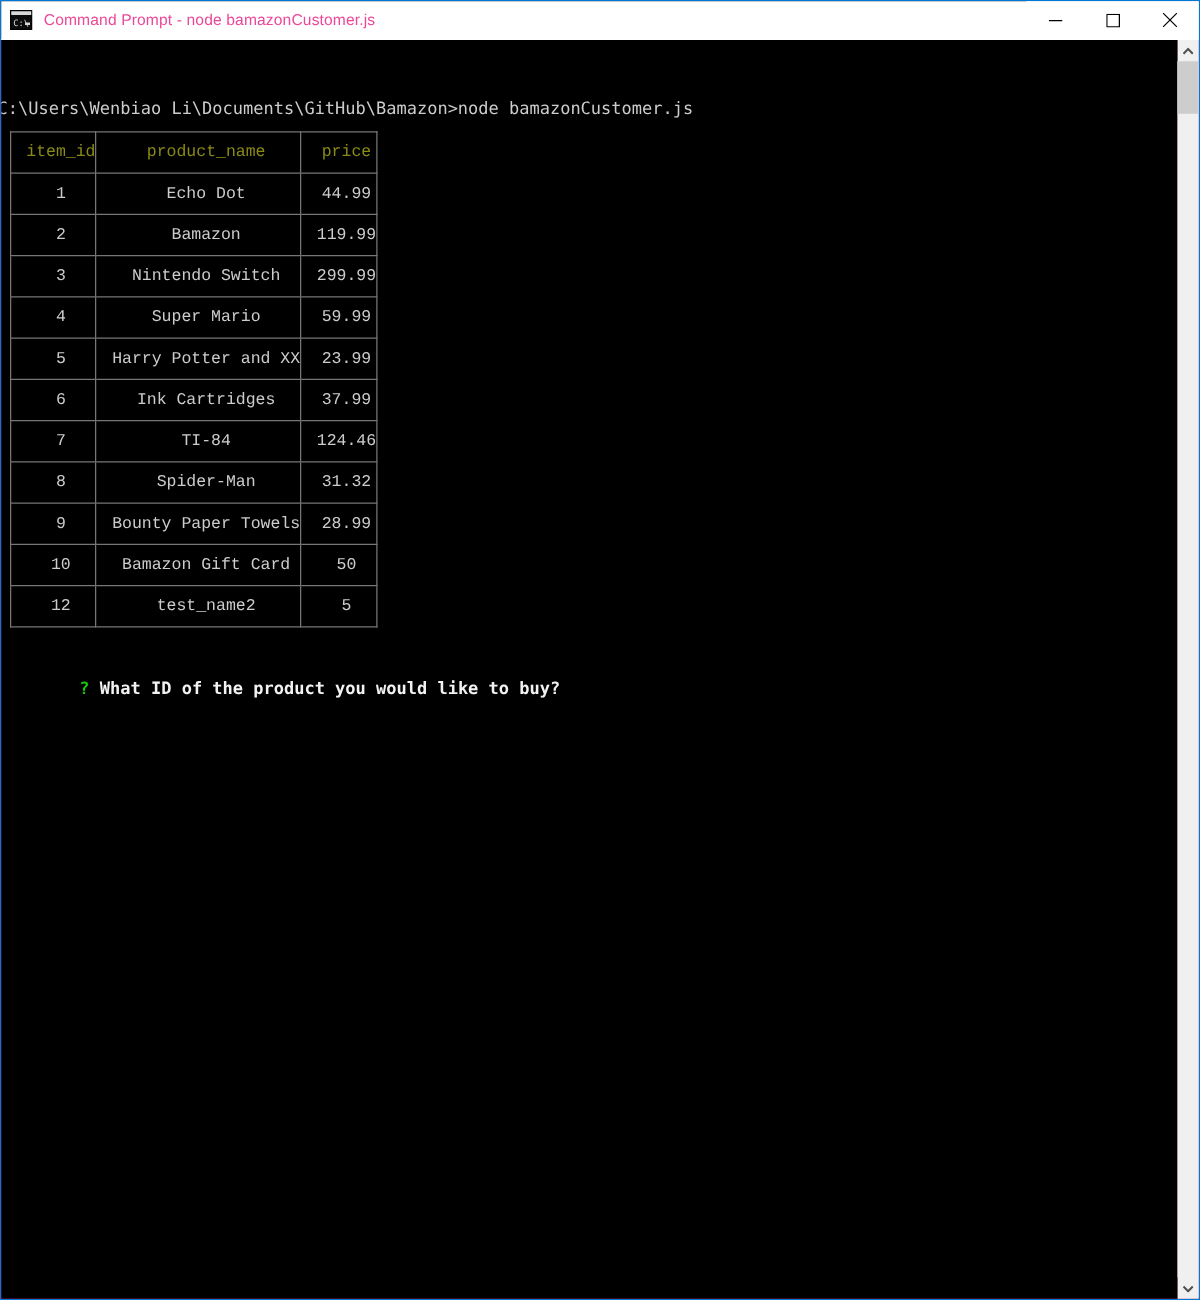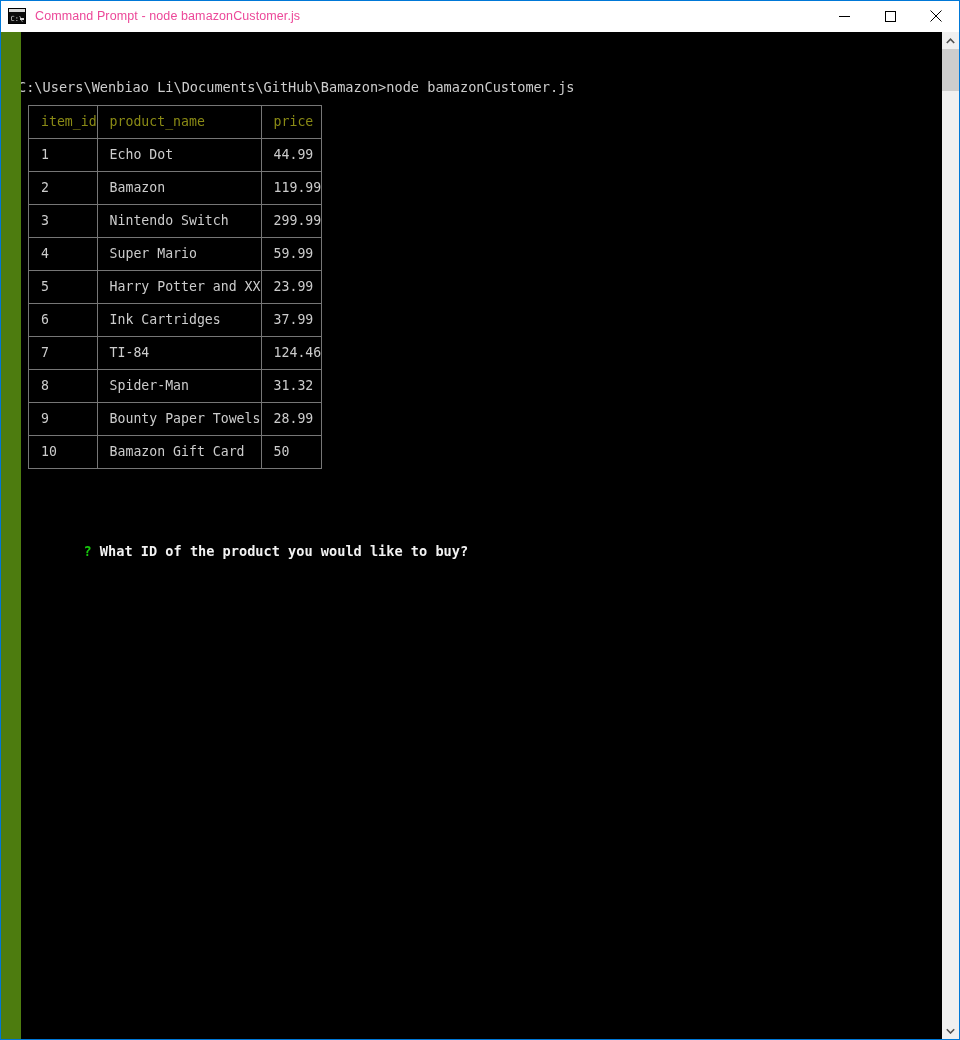--- a/index.html
+++ b/index.html
@@ -40,23 +40,22 @@
     width:46px;height:30px;
     display:flex;align-items:center;justify-content:center;
     background:#ffffff;
   }
   .winbtn svg{display:block;}
   
   .console-wrap{
     position:relative;
     flex:1 1 auto;
     display:flex;
-    background:#4d7c0f;
+    background:#be185d;
     overflow:hidden;
-    padding-left:20px;
   }
   .console{
     flex:1 1 auto;
     background:#000000;
     font-family:"DejaVu Sans Mono","Liberation Mono",monospace;
     font-size:13.6px;
     line-height:16px;
     color:#cccccc;
     padding:0;
     overflow:hidden;
@@ -74,25 +73,26 @@
     position:absolute;left:7px;top:73px;
     border-collapse:collapse;
     font-family:"DejaVu Sans Mono","Liberation Mono",monospace;
     font-size:13.2px;
     table-layout:fixed;
   }
   table.cli-table th,table.cli-table td{
     border:1px solid #767676;
     padding:0 0 0 12px;
     height:32px;
-    text-align:left;
+    text-align:center;
     font-weight:normal;
     vertical-align:middle;
     white-space:nowrap;
     background:#000000;
+    font-family:Liberation Mono, monospace;
   }
   table.cli-table th{ color:#8a8a15; }
   table.cli-table td{ color:#cccccc; }
   .col-id{width:64px;}
   .col-name{width:164px;}
   .col-price{width:58px;}
   .promptline{
     position:absolute;left:-3px;top:495px;
     white-space:pre;
     font-size:13.6px;
@@ -216,20 +216,25 @@
           <tr>
             <td>9</td>
             <td>Bounty Paper Towels</td>
             <td>28.99</td>
           </tr>
           <tr>
             <td>10</td>
             <td>Bamazon Gift Card</td>
             <td>50</td>
           </tr>
+          <tr>
+            <td>12</td>
+            <td>test_name2</td>
+            <td>5</td>
+          </tr>
         </tbody>
       </table>
 
       <div class="promptline">
         <span class="q-mark">?</span><span class="q-text">&nbsp;</span><span class="q-text">What ID of the product you would like to buy?</span>
       </div>
 
     </div>
 
     <div class="scrollbar">

